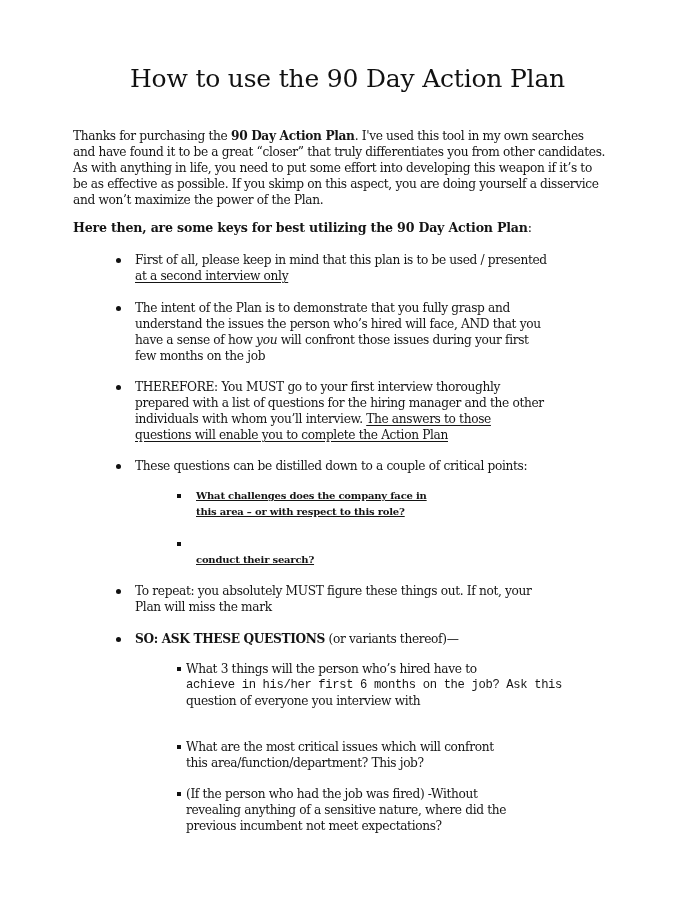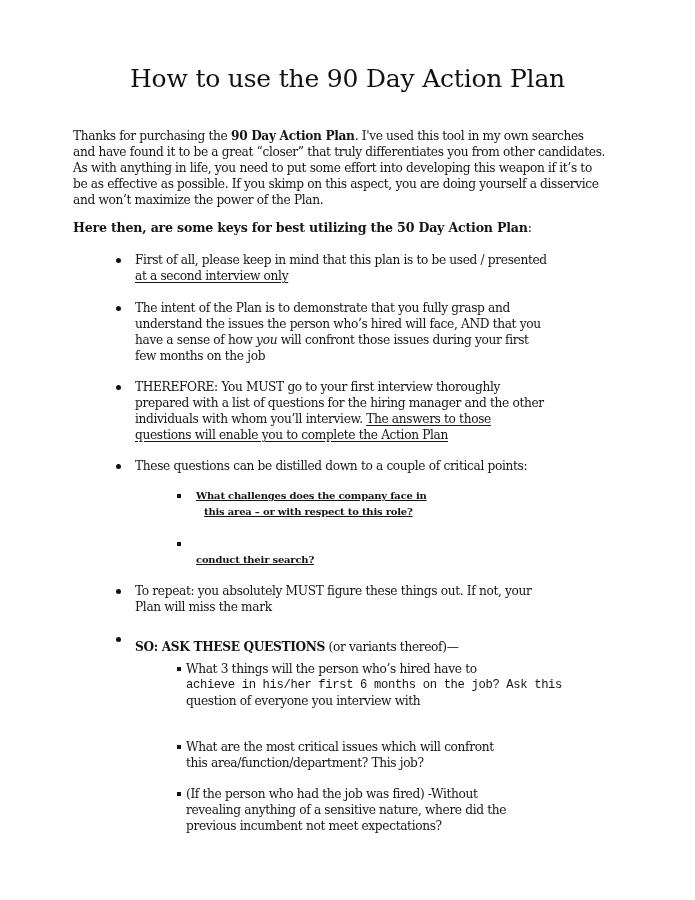--- a/index.html
+++ b/index.html
@@ -77,21 +77,21 @@
 
   <div class="line" style="left:73px; top:128px;">
     <span>Thanks for purchasing the </span><span class="b">90 Day Action Plan</span><span>.  I've used this tool in my own searches</span>
   </div>
   <div class="line" style="left:73px; top:144px;">and have found it to be a great “closer” that truly differentiates you from other candidates.</div>
   <div class="line" style="left:73px; top:160px;">As with anything in life, you need to put some effort into developing this weapon if it’s to</div>
   <div class="line" style="left:73px; top:176px;">be as effective as possible.   If you skimp on this aspect, you are doing yourself a disservice</div>
   <div class="line" style="left:73px; top:192px;">and won’t maximize the power of the Plan.</div>
 
   <div class="line heading" style="left:73px; top:220px;">
-    <span>Here then, are some keys for best utilizing the 50 Day Action Plan</span><span style="font-weight:normal">:</span>
+    <span>Here then, are some keys for best utilizing the 90 Day Action Plan</span><span style="font-weight:normal">:</span>
   </div>
 
   <span class="bullet-dot" style="left:116px; top:258px;"></span>
   <div class="line" style="left:135px; top:252px;">First of all, please keep in mind that this plan is to be used / presented</div>
   <div class="line u" style="left:135px; top:268px;">at a second interview only</div>
 
   <span class="bullet-dot" style="left:116px; top:306px;"></span>
   <div class="line" style="left:135px; top:300px;">The intent of the Plan is to demonstrate that you fully grasp and</div>
   <div class="line" style="left:135px; top:316px;">understand the issues the person who’s hired will face, AND that you</div>
   <div class="line" style="left:135px; top:332px;">
@@ -105,31 +105,31 @@
     <span>individuals with whom you’ll interview.  </span><span class="u">The answers to those</span>
   </div>
   <div class="line" style="left:135px; top:395px;">prepared with a list of questions for the hiring manager and the other</div>
   <div class="line u" style="left:135px; top:427px;">questions will enable you to complete the Action Plan</div>
 
   <span class="bullet-dot" style="left:116px; top:464px;"></span>
   <div class="line" style="left:135px; top:458px;">These questions can be distilled down to a couple of critical points:</div>
 
   <span class="bullet-sq" style="left:177px; top:494px;"></span>
   <div class="line sub-bold" style="left:196px; top:488px;">What challenges does the company face in</div>
-  <div class="line sub-bold" style="left:196px; top:504px;margin-left:8px;">this area – or with respect to this role?</div>
+  <div class="line sub-bold" style="left:196px; top:504px;">this area – or with respect to this role?</div>
 
   <span class="bullet-sq" style="left:177px; top:542px;"></span>
   <div class="line sub-bold" style="left:196px; top:552px;">conduct their search?</div>
 
   <span class="bullet-dot" style="left:116px; top:589px;"></span>
   <div class="line" style="left:135px; top:583px;">To repeat:  you absolutely MUST figure these things out. If not, your</div>
   <div class="line" style="left:135px; top:599px;">Plan will miss the mark</div>
 
   <span class="bullet-dot" style="left:116px; top:637px;"></span>
-  <div class="line" style="left:135px; top:631px;margin-top:8px;">
+  <div class="line" style="left:135px; top:631px;">
     <span class="b">SO:  ASK THESE QUESTIONS</span><span> (or variants thereof)—</span>
   </div>
 
   <span class="bullet-sq" style="left:177px; top:667px;"></span>
   <div class="line" style="left:186px; top:661px;">What 3 things will the person who’s hired have to</div>
   <div class="line" style="left:186px; top:677px;font-family:Liberation Mono, monospace;">achieve in his/her first 6 months on the job?  Ask this</div>
   <div class="line" style="left:186px; top:693px;">question of everyone you interview with</div>
 
   <span class="bullet-sq" style="left:177px; top:745px;"></span>
   <div class="line" style="left:186px; top:739px;"> What are the most critical issues which will confront</div>

